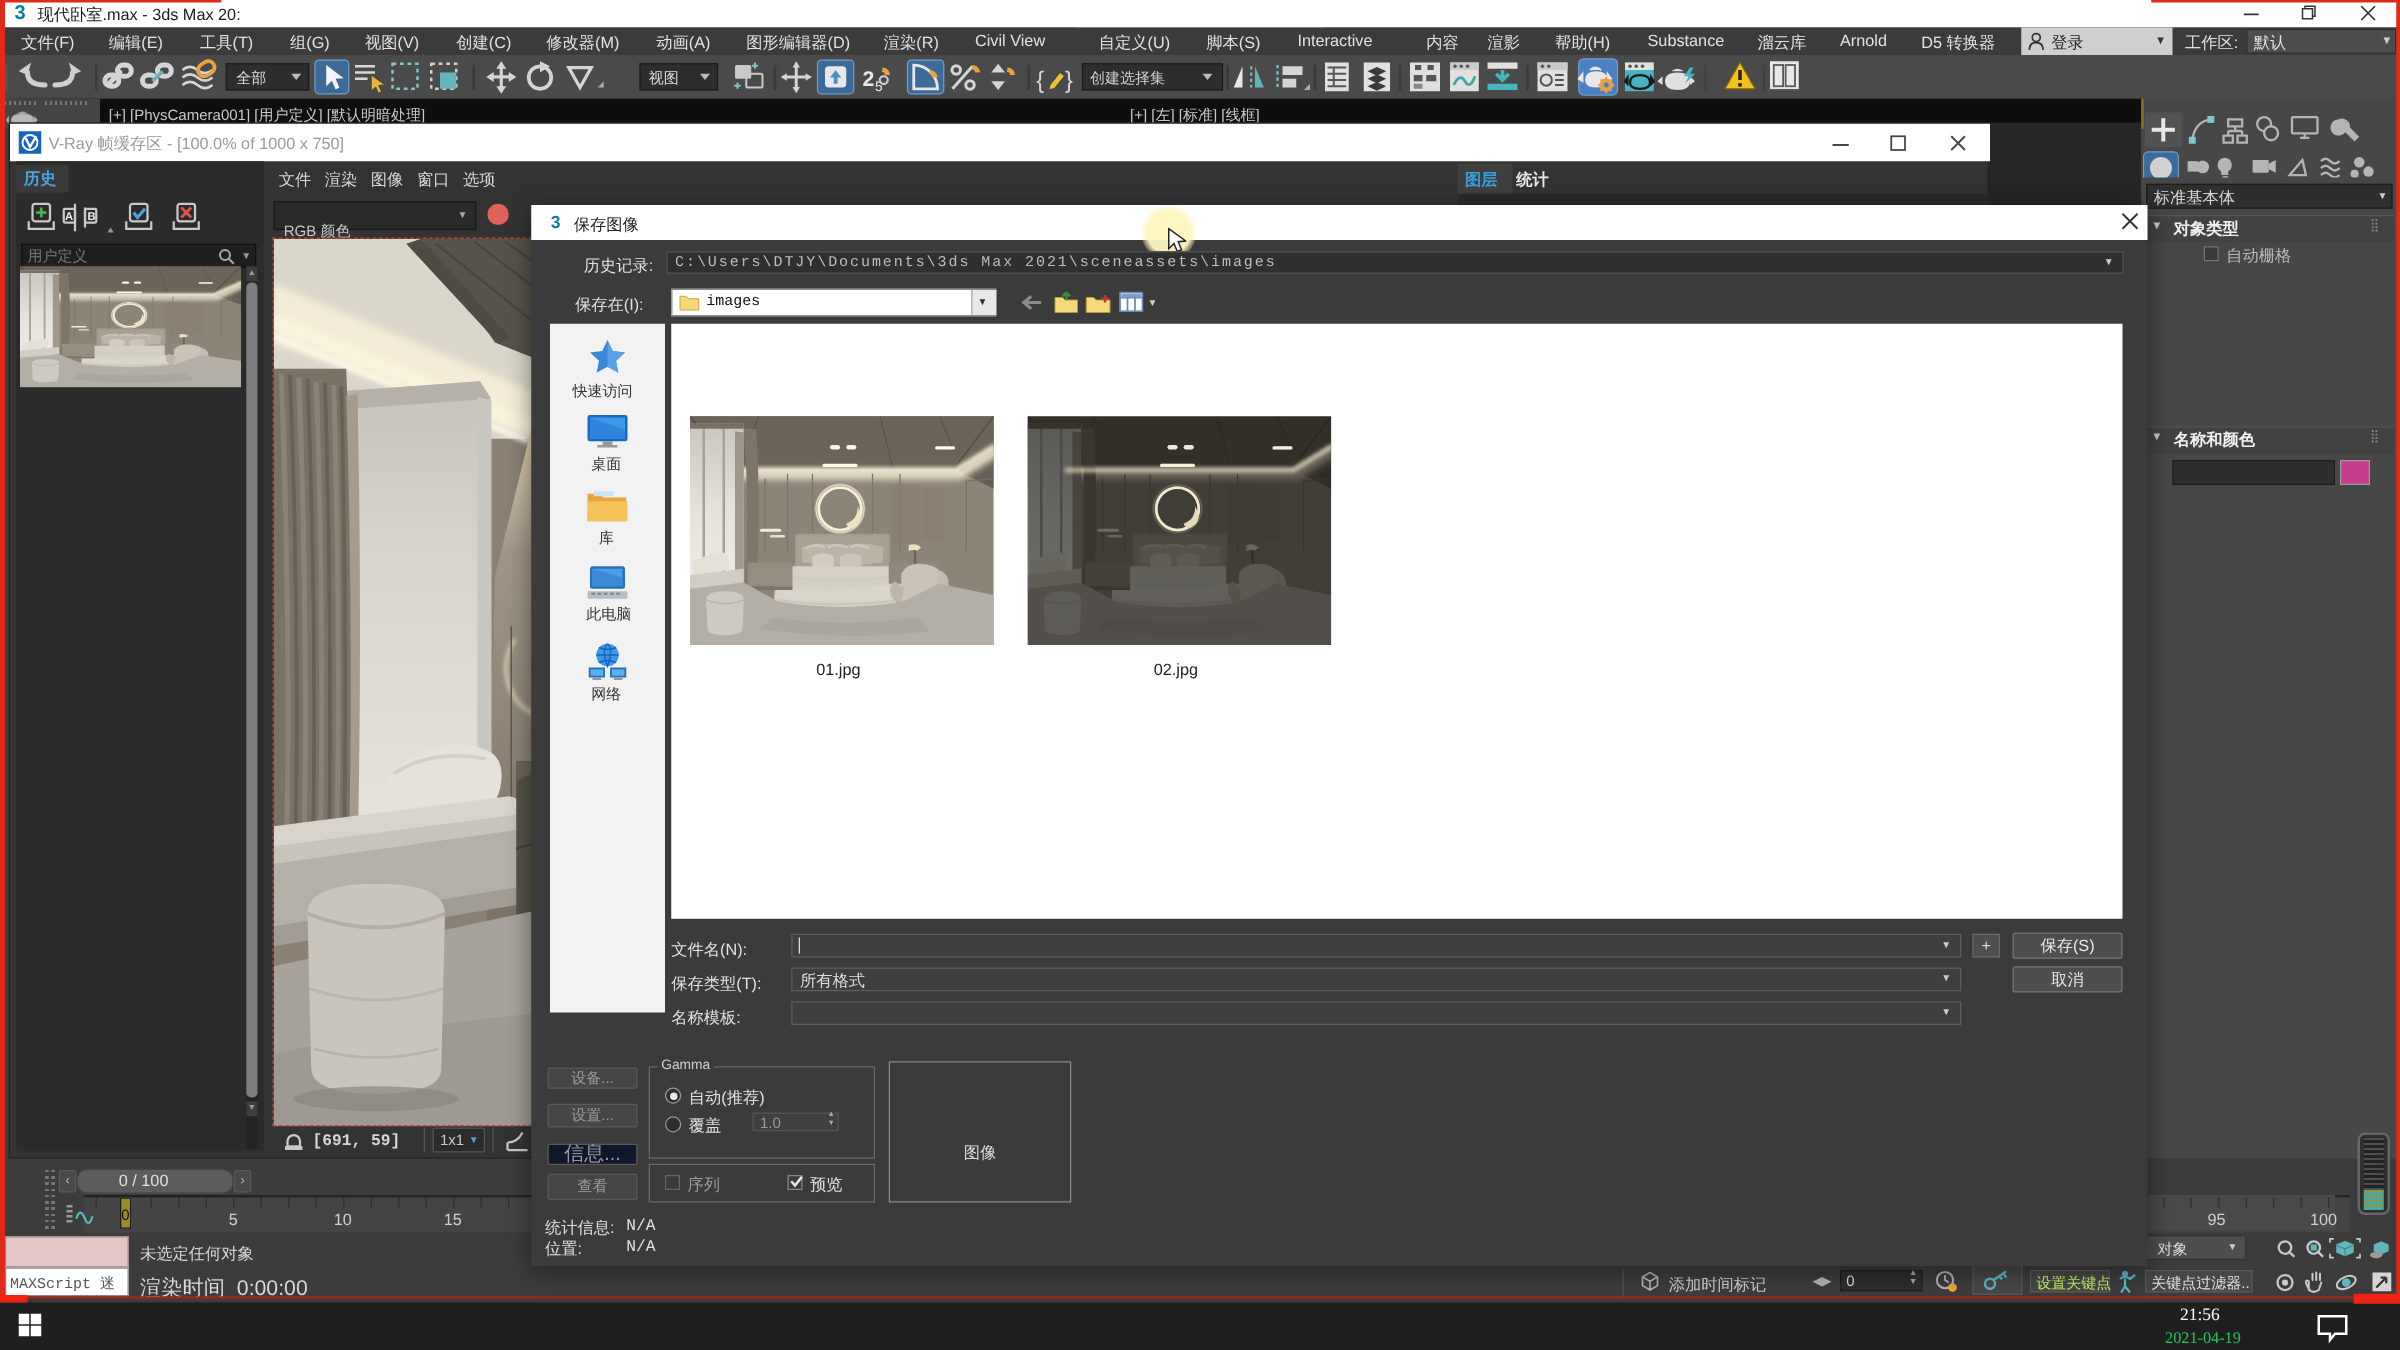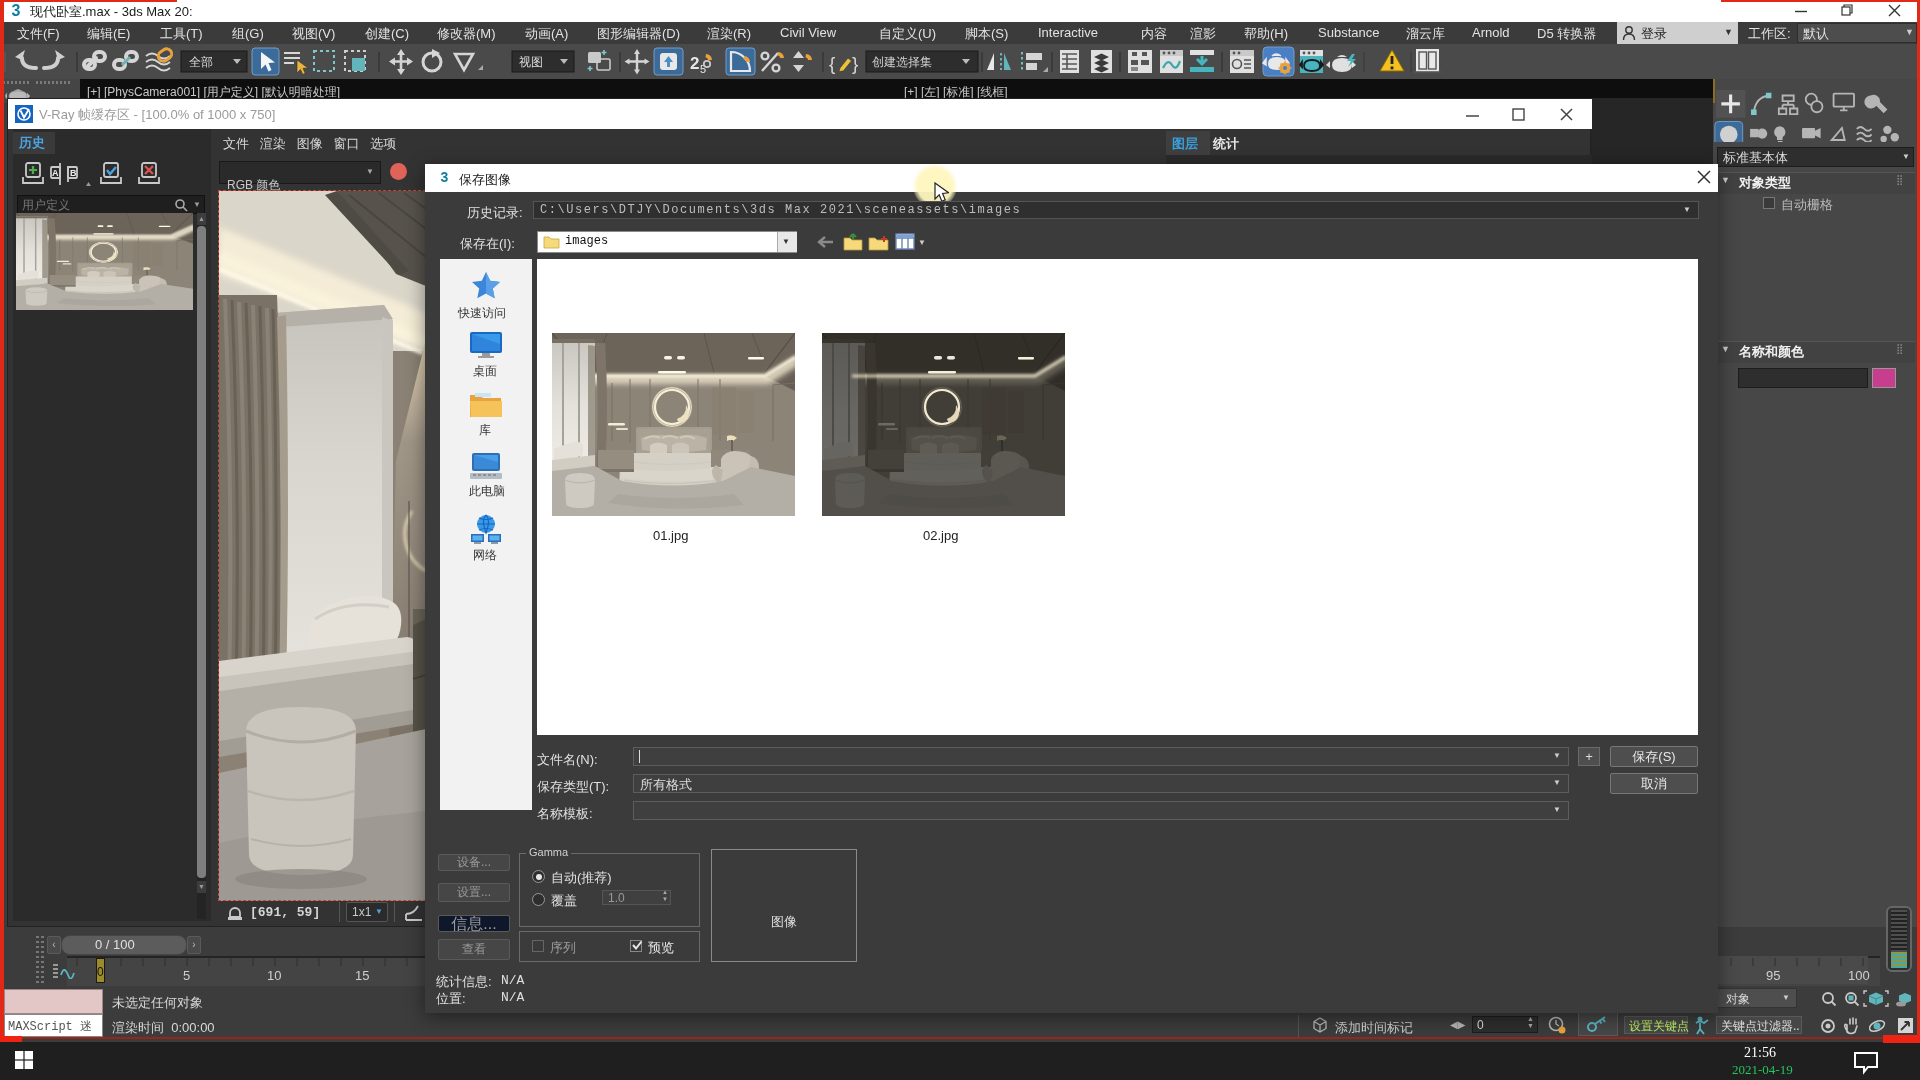--- a/index.html
+++ b/index.html
@@ -589,21 +589,21 @@
           <path d="M13 2 v8 M35 2 v8 M57 2 v8 M79 2 v8 M101 2 v8 M123 2 v8 M145 2 v8"></path>
         </g>
   <text x="48" y="24" font-size="13" fill="#cfcfcf" font-family="Liberation Sans">95</text>
   <text x="130" y="24" font-size="13" fill="#cfcfcf" font-family="Liberation Sans">100</text>
  </svg>
 
  <div class="a" style="left:4px;top:62px;width:99px;height:25px;background:#e3c6c6;border:1px solid #a08585;box-sizing:border-box;"></div>
  <div class="a" style="left:4px;top:87px;width:99px;height:23px;background:#ffffff;border:1px solid #888;box-sizing:border-box;"></div>
  <div class="tx" style="left:8px;top:91px;font-size:12px;color:#555;font-family:'Liberation Mono',monospace;">MAXScript 迷</div>
  <div class="tx" style="left:112px;top:67px;font-size:13px;color:#d8d8d8;">未选定任何对象</div>
- <div class="tx" style="left:112px;top:92px;font-size:13px;color:#d8d8d8;">渲染时间&nbsp;&nbsp;0:00:00</div>
+ <div class="tx" style="left:112px;top:92px;font-size:17px;color:#d8d8d8;">渲染时间&nbsp;&nbsp;0:00:00</div>
 
  <div class="a" style="left:1298px;top:88px;width:1px;height:22px;background:#555;"></div>
  <svg class="a" style="left:1312px;top:90px;" width="16" height="16" viewBox="0 0 16 16">
   <path d="M8 1 l6 3.5 v7 l-6 3.5 l-6 -3.5 v-7 z M2 4.5 l6 3.5 l6 -3.5 M8 8 v7" fill="none" stroke="#b5b5b5" stroke-width="1.3"></path>
  </svg>
  <div class="tx" style="left:1335px;top:92px;font-size:13px;color:#d0d0d0;">添加时间标记</div>
  <div class="tx" style="left:1450px;top:92px;font-size:10px;color:#b5b5b5;">◀▶</div>
  <div class="a" style="left:1472px;top:89px;width:66px;height:17px;background:#2e2e2e;border:1px solid #1d1d1d;box-sizing:border-box;"></div>
  <div class="tx" style="left:1477px;top:91px;font-size:12px;color:#ddd;">0</div>
  <div class="tx" style="left:1527px;top:88px;font-size:7px;color:#aaa;">▲<br>▼</div>

